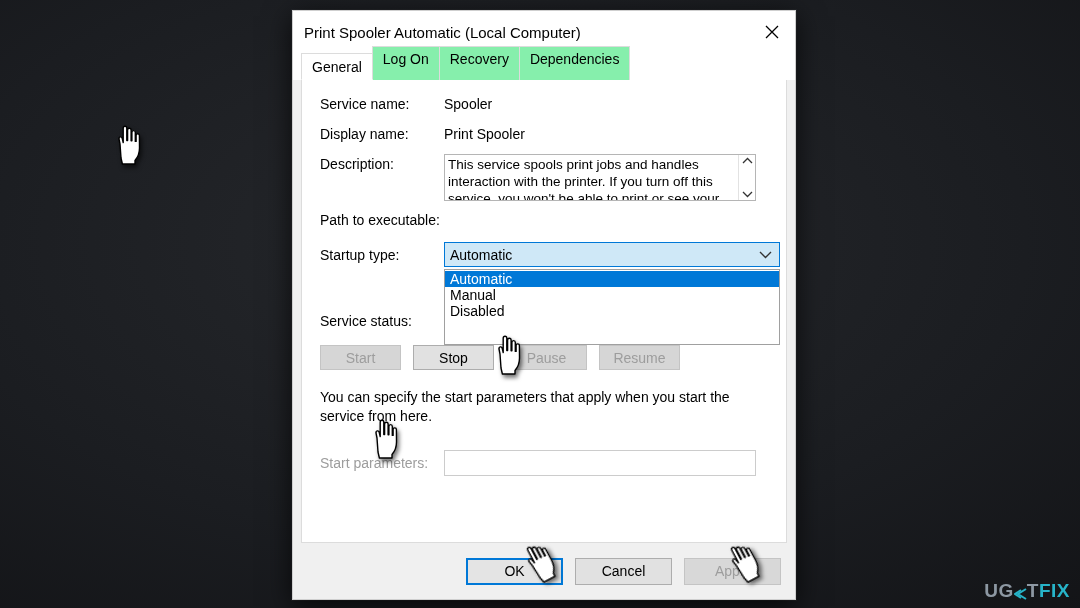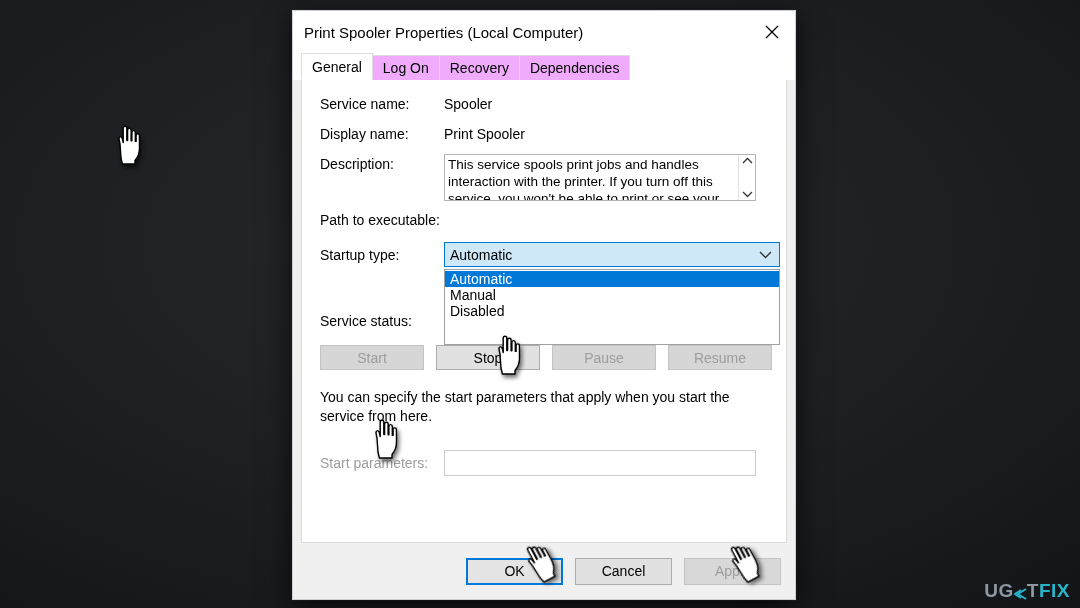--- a/index.html
+++ b/index.html
@@ -94,26 +94,26 @@
     height: 27px;
     background: #ffffff;
     display: flex;
     align-items: flex-end;
     padding-left: 8px;
     flex: 0 0 auto;
     box-sizing: border-box;
     position: relative;
   }
   .tab {
-    height: 25px;
+    height: 34px;
     line-height: 25px;
     padding: 0 10px;
     font-size: 14px;
     color: #000;
-    background: #f0abfc;
+    background: #86efac;
     border: 1px solid #dcdcdc;
     border-bottom: none;
     margin-right: -1px;
     box-sizing: border-box;
     white-space: nowrap;
     cursor: default;
   }
   .tab.active {
     background: #ffffff;
     border-color: #dcdcdc;
@@ -267,21 +267,21 @@
   }
 
   
   #btnrow {
     display: flex;
     padding-left: 18px;
     margin-top: 14px;
     gap: 12px;
   }
   .svcbtn {
-    width: 104px;
+    width: 81px;
     height: 25px;
     font-size: 14px;
     border: 1px solid #adadad;
     background: #e1e1e1;
     color: #000;
     display: flex;
     align-items: center;
     justify-content: center;
     box-sizing: border-box;
     cursor: pointer;
@@ -375,21 +375,21 @@
   }
 </style>
 </head>
 <body>
 
 <div id="desktop"></div>
 
 <div id="dialog">
 
   <div id="titlebar">
-    <div id="title-text">Print Spooler Properties (Local Computer)</div>
+    <div id="title-text">Print Spooler Automatic (Local Computer)</div>
     <div id="close-btn">
       <svg width="14" height="14" viewBox="0 0 14 14" aria-hidden="true">
         <path d="M1 1 L13 13 M13 1 L1 13" stroke="#000" stroke-width="1.3" fill="none"></path>
       </svg>
     </div>
   </div>
 
   <div id="tabstrip">
     <div class="tab active">General</div>
     <div class="tab">Log On</div>

